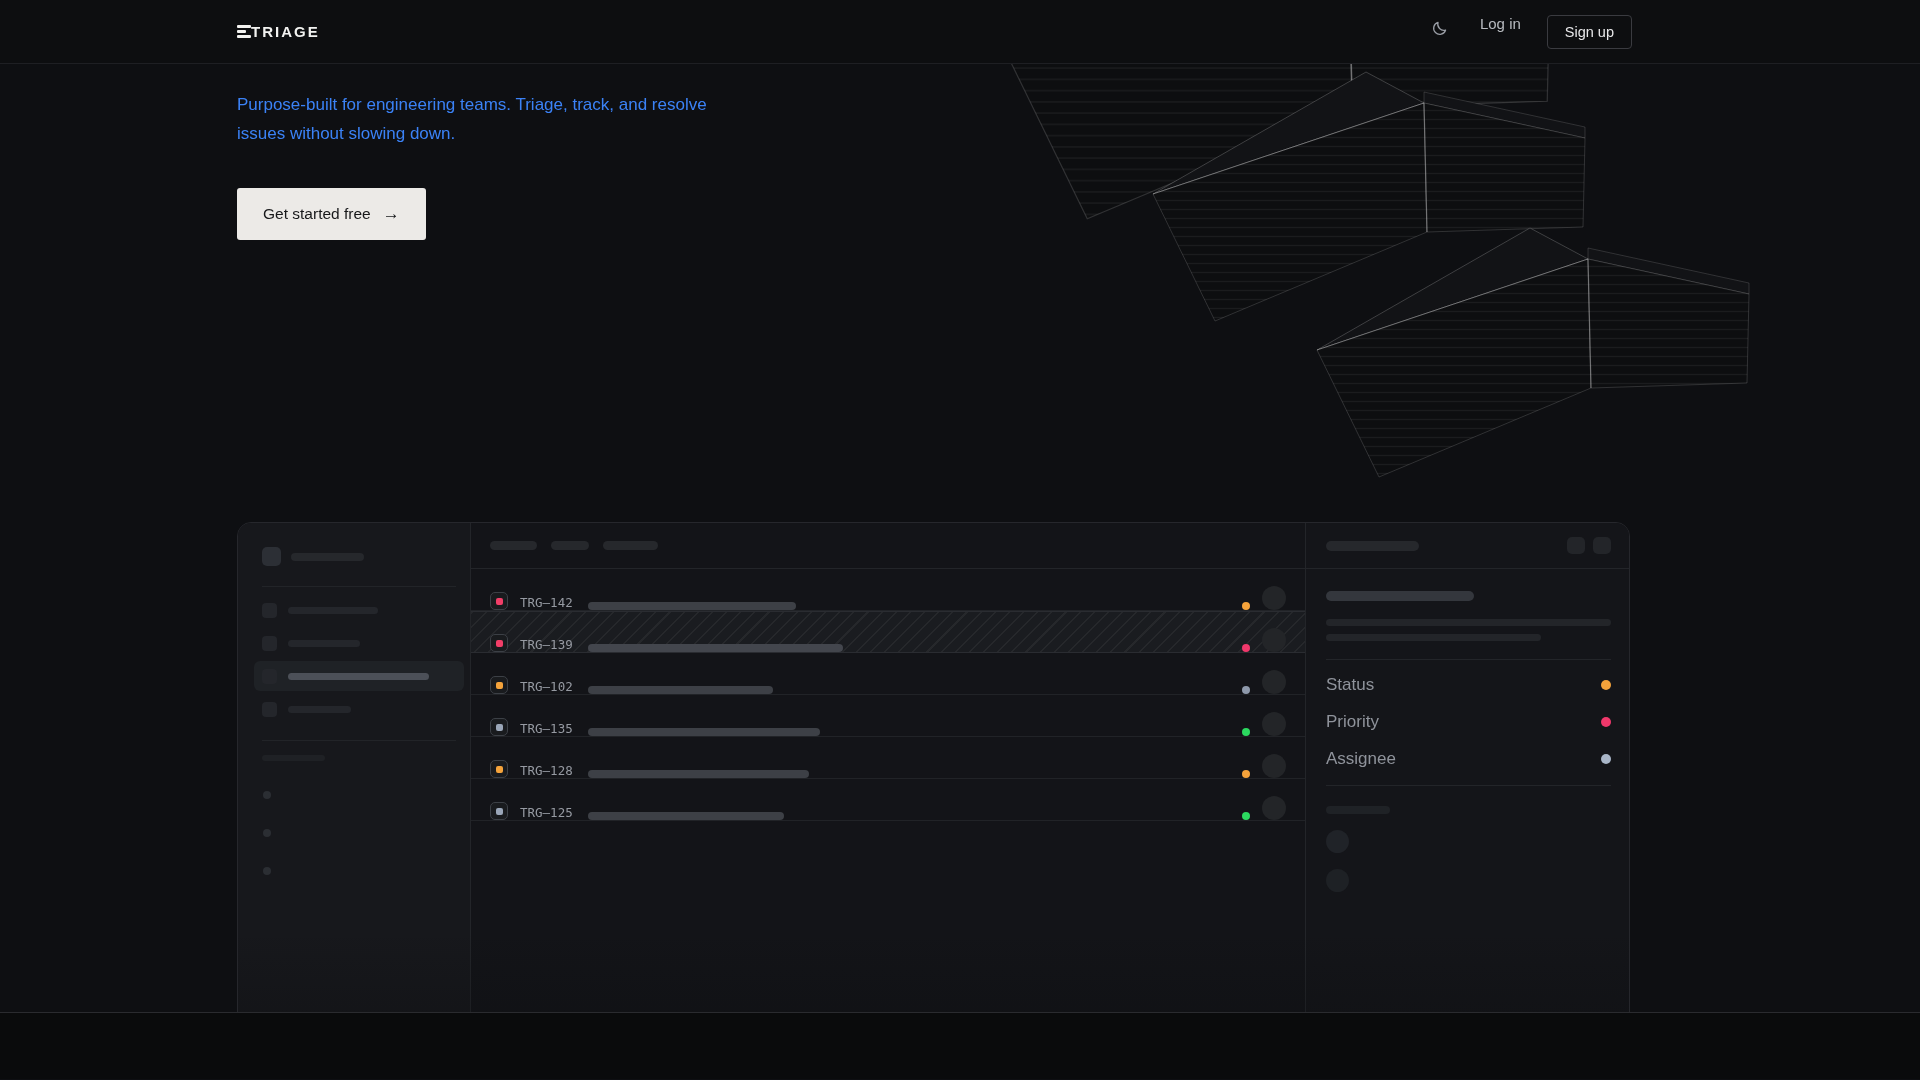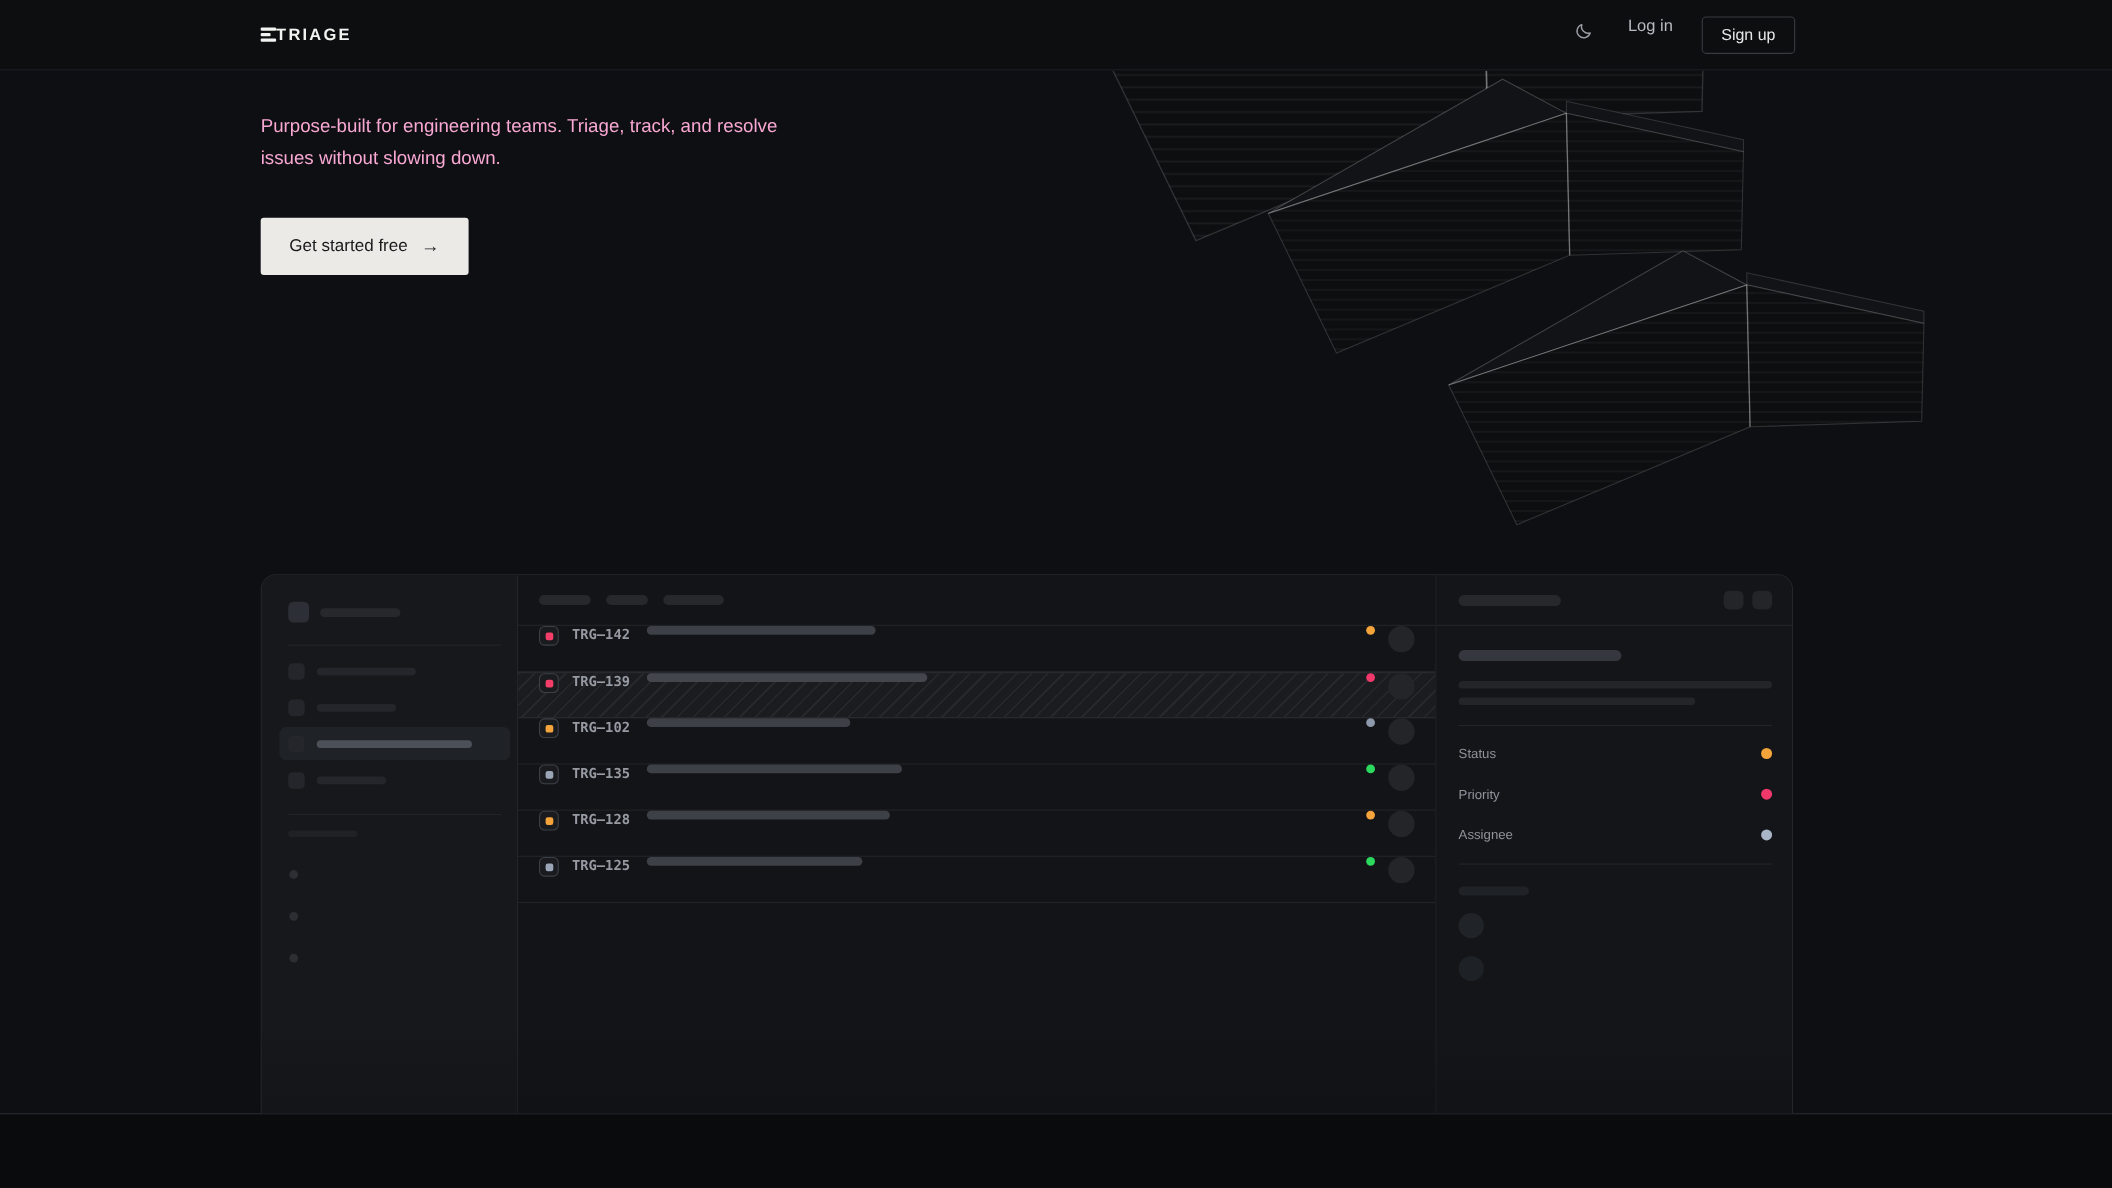--- a/index.html
+++ b/index.html
@@ -34,21 +34,21 @@
   }
   
   .hero { position:relative; height:949px; background:#0e0f12; overflow:hidden;
           border-bottom:1px solid #2a2b2f; }
   .decor { position:absolute; top:0; left:0; pointer-events:none; }
   .hero-content { position:relative; margin-left:237px; z-index:2; width:700px; }
   .headline {
     margin-top:70px; font-size:62px; line-height:66px; font-weight:500;
     letter-spacing:-2.5px; color:#ececea;
   }
-  .subtitle { margin-top:36px; font-size:17px; line-height:29px; color:#f9a8d4; width:470px; }
+  .subtitle { margin-top:26px; font-size:17px; line-height:29px; color:#3b82f6; width:470px; }
   .cta {
     margin-top:40px; display:inline-flex; align-items:center; gap:12px;
     background:#eceae7; color:#17181a; border:none; border-radius:3px;
     height:52px; padding:0 26px; font-size:15.5px; font-weight:500;
     font-family:inherit; cursor:pointer;
   }
   .cta .arrow { font-size:17px; }
   
   .app-card {
     position:absolute; left:237px; top:458px; width:1393px; height:580px;
@@ -71,21 +71,21 @@
   .sb-item .sq { width:15px; height:15px; border-radius:4px; background:#24262b; flex:none; }
   .sb-item .bar { height:7px; background:#24262b; border-radius:3.5px; }
   .sb-item.active { background:#1f2226; }
   .sb-item.active .bar { background:#4c5058; }
   .sb-label { width:63px; height:6px; background:#1f2125; border-radius:3px; margin:14px 0 0 0; }
   .sb-dot { width:8px; height:8px; border-radius:50%; background:#2b2e33; margin:30px 0 0 1px; }
   
   .main { width:835px; border-right:1px solid #232529; background:#131418; }
   .list-head { height:46px; display:flex; align-items:center; gap:14px; padding:0 19px; border-bottom:1px solid #232529; }
   .pill { height:9px; border-radius:4.5px; background:#26282c; }
-  .issue-row { height:42px; display:flex; align-items:flex-start; padding:0 19px; border-bottom:1px solid #212327; cursor:pointer;font-weight:bold; }
+  .issue-row { height:42px; display:flex; align-items:flex-end; padding:0 19px; border-bottom:1px solid #212327; cursor:pointer; }
   .issue-row.selected {
     background-color:#1a1c20;
     background-image:repeating-linear-gradient(135deg, rgba(255,255,255,.05) 0 1.5px, transparent 1.5px 10px);
     border-top:1px solid #2a2c31; border-bottom:1px solid #2a2c31;
   }
   .chk { width:18px; height:18px; border:1px solid #3c4046; border-radius:5px; background:#191b1e;
          display:flex; align-items:center; justify-content:center; flex:none; cursor:pointer; }
   .chk i { display:block; width:7px; height:7px; border-radius:2px; }
   .issue-id { margin-left:12px; width:54px; font-family:"DejaVu Sans Mono", monospace;
               font-size:12.5px; color:#969aa2; letter-spacing:0; }
@@ -100,21 +100,21 @@
   .panel-head .bar { width:93px; height:10px; border-radius:5px; }
   .panel-head .btns { margin-left:auto; display:flex; gap:8px; }
   .panel-head .btns span { width:18px; height:17px; border-radius:5px; background:#232529; cursor:pointer; display:block; }
   .panel-body { padding:20px 18px 0 20px; }
   .p-title { width:148px; height:10px; border-radius:5px; background:#34373d; margin-top:2px; }
   .p-line1 { width:100%; height:7px; border-radius:3.5px; background:#232529; margin-top:18px; }
   .p-line2 { width:215px; height:7px; border-radius:3.5px; background:#232529; margin-top:8px; }
   .p-div { height:1px; background:#232529; margin-top:18px; }
   .field { height:37px; display:flex; align-items:center; }
   .field:first-of-type { margin-top:6px; }
-  .f-label { font-size:12px; color:#8f939b; }
+  .f-label { font-size:17px; color:#8f939b; }
   .f-dot { margin-left:auto; width:10px; height:10px; border-radius:50%; }
   .p-bar2 { width:64px; height:8px; border-radius:4px; background:#1f2226; margin-top:20px; }
   .p-circle { width:23px; height:23px; border-radius:50%; background:#202328; margin-top:16px; }
   .p-circle + .p-circle { background:#1e2125; }
   
   .footer { height:66px; background:#0a0b0c; }
 </style>
 </head>
 <body>
 

